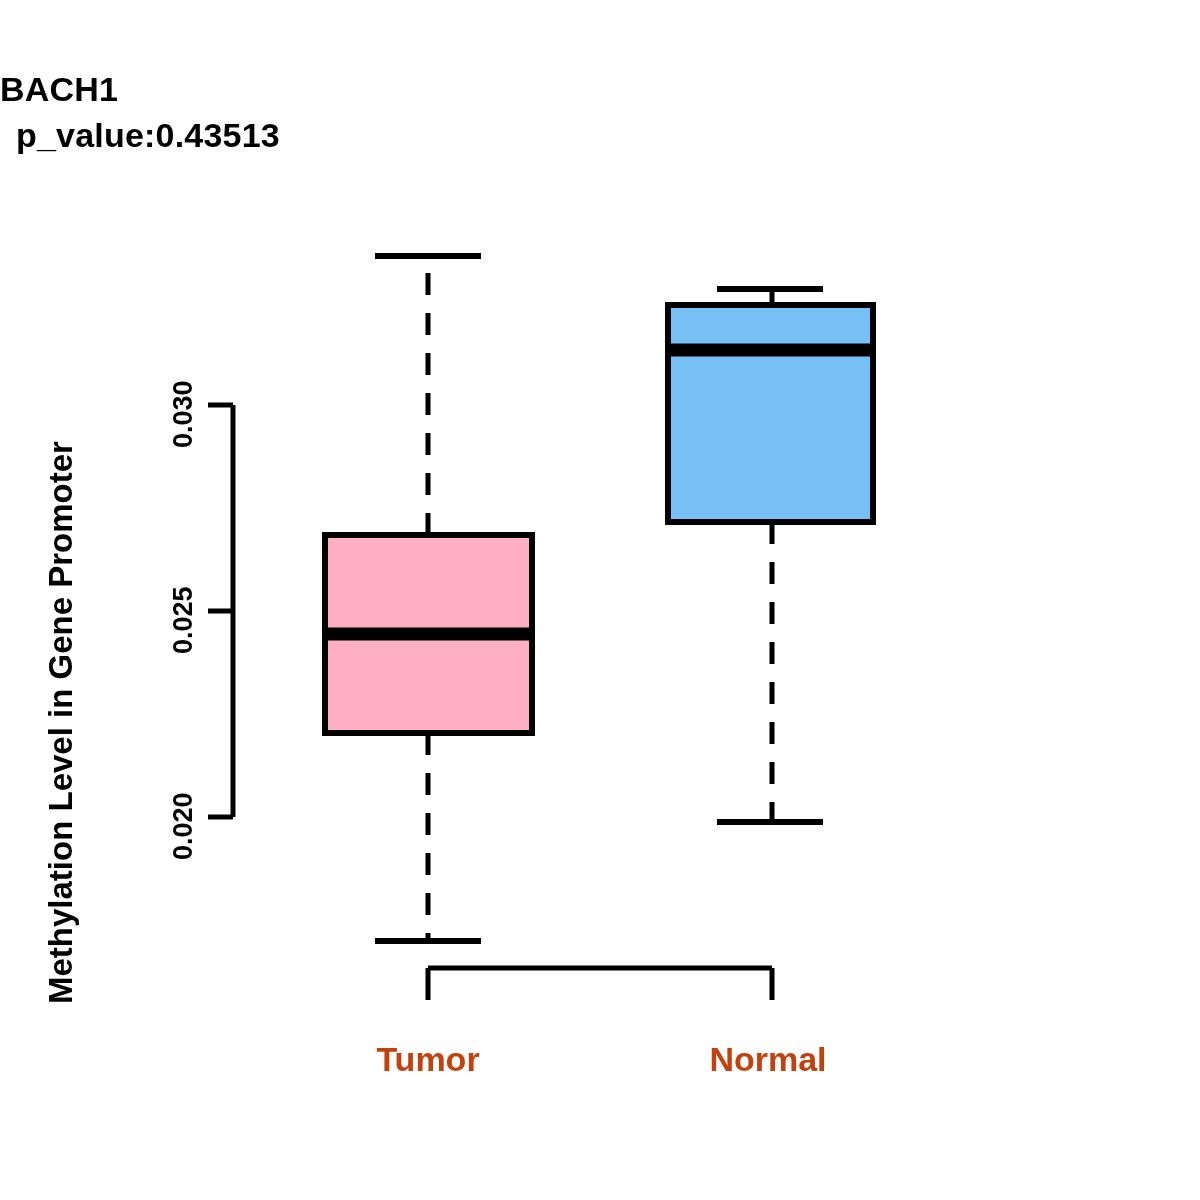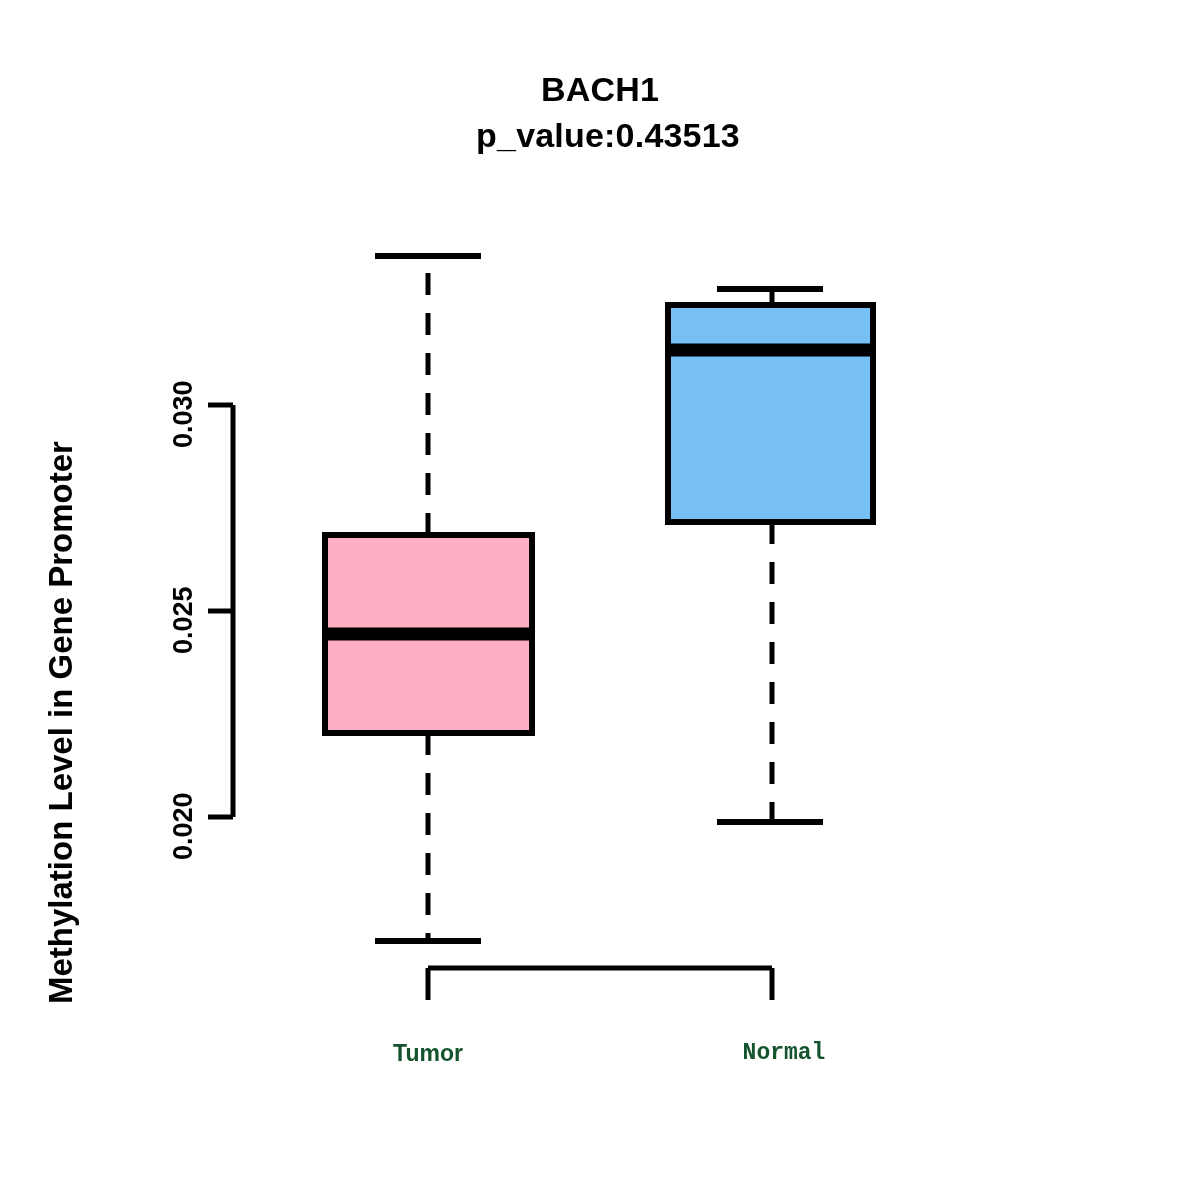--- a/index.html
+++ b/index.html
@@ -18,21 +18,20 @@
     position: relative;
     width: 1200px;
     height: 1200px;
     background: #ffffff;
   }
   .title-block {
     position: absolute;
     left: 0;
     top: 66px;
     width: 1200px;
-    text-align: center;
     font-weight: bold;
     font-size: 34px;
     line-height: 46px;
     color: #000000;
     letter-spacing: 0.2px;
   }
   .title-line-1 { display: block; }
   .title-line-2 { display: block; padding-left: 16px; }
 
   .y-axis-title {
@@ -61,22 +60,22 @@
     font-weight: bold;
     font-size: 27px;
     color: #000000;
   }
 
   .xtick-label {
     position: absolute;
     text-align: center;
     white-space: nowrap;
     font-weight: bold;
-    font-size: 23px;
-    color: #14532d;
+    font-size: 34px;
+    color: #c2410c;
   }
 
   svg.plot-svg {
     position: absolute;
     left: 0;
     top: 0;
   }
 </style>
 </head>
 <body>
@@ -90,21 +89,21 @@
 
   <div class="y-axis-title">
     <span>Methylation Level in Gene Promoter</span>
   </div>
 
   <div class="ytick-label" style="transform: translate(168px, 448px) rotate(-90deg);">0.030</div>
   <div class="ytick-label" style="transform: translate(168px, 654px) rotate(-90deg);">0.025</div>
   <div class="ytick-label" style="transform: translate(168px, 860px) rotate(-90deg);">0.020</div>
 
   <div class="xtick-label" style="left: 328px; top: 1040px; width: 200px;">Tumor</div>
-  <div class="xtick-label" style="left: 684px; top: 1040px; width: 200px; font-family: Liberation Mono, monospace;">Normal</div>
+  <div class="xtick-label" style="left: 668px; top: 1040px; width: 200px;">Normal</div>
 
   <svg class="plot-svg" width="1200" height="1200" viewBox="0 0 1200 1200">
 
     <g>
 
       <line x1="233" y1="405" x2="233" y2="817" stroke="#000000" stroke-width="5"></line>
 
       <line x1="208" y1="405" x2="233" y2="405" stroke="#000000" stroke-width="5"></line>
 
       <line x1="208" y1="611" x2="233" y2="611" stroke="#000000" stroke-width="5"></line>

